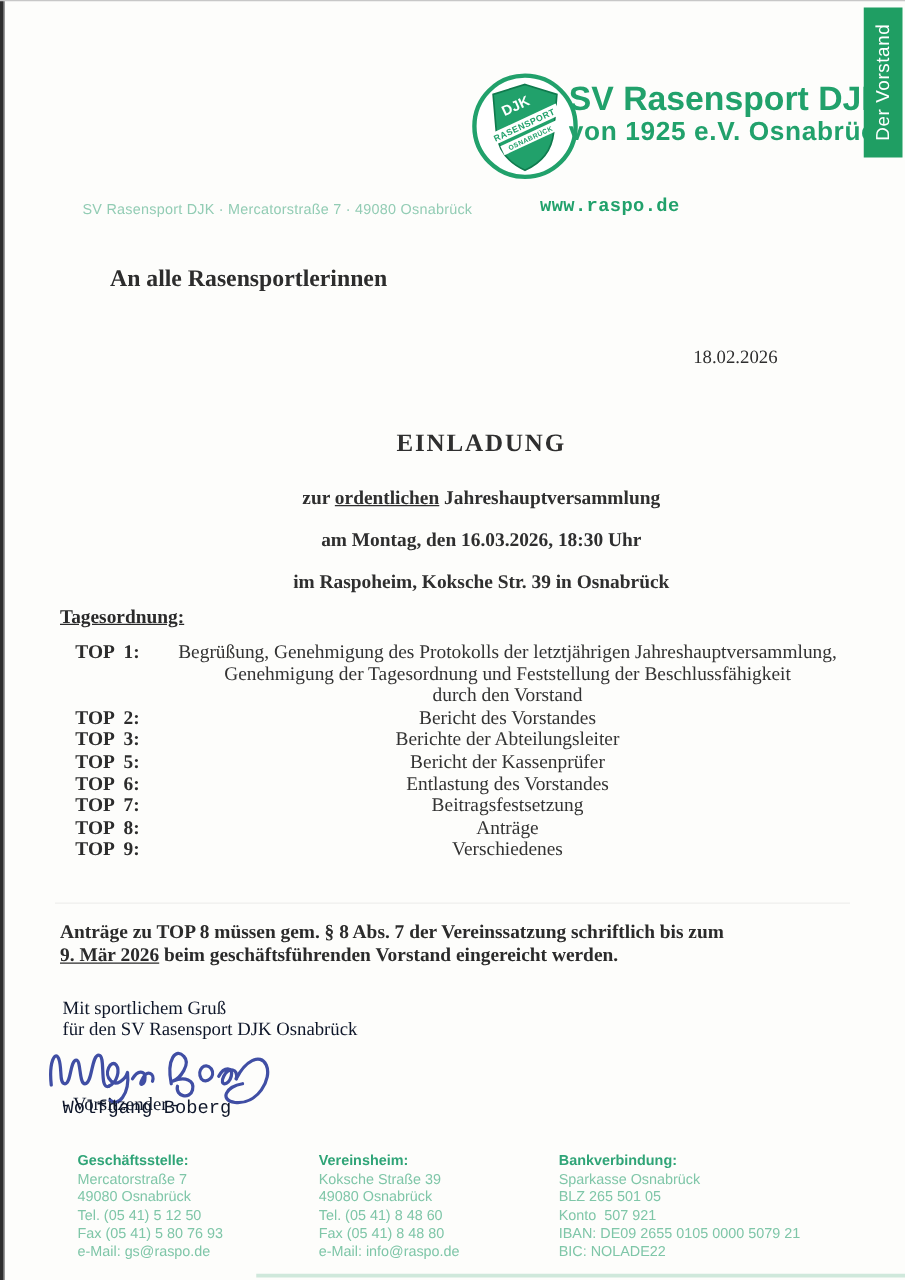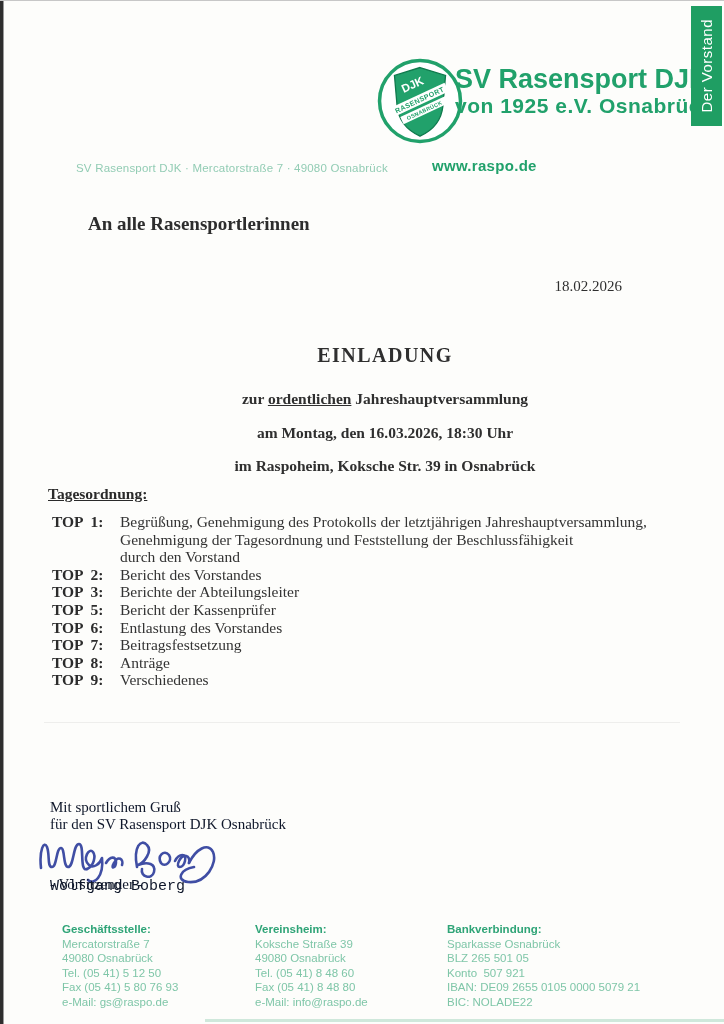--- a/index.html
+++ b/index.html
@@ -21,35 +21,35 @@
   .club-name .l1{font-size:27px;letter-spacing:0px;}
   .club-name .l2{font-size:21px;letter-spacing:0.5px;}
   .vorstand-banner{
     position:absolute;left:691px;top:6px;width:31px;height:120px;background:#1f9e63;
     display:flex;align-items:center;justify-content:center;
   }
   .vorstand-banner span{
     writing-mode:vertical-rl;transform:rotate(180deg);
     color:#ffffff;font-family:"Liberation Sans",sans-serif;font-size:15px;letter-spacing:0.5px;white-space:nowrap;
   }
-  .sender-line{position:absolute;left:76px;top:162px;font-family:"Liberation Sans",sans-serif;font-size:11.5px;color:#92ccb4;letter-spacing:0.2px;text-align:right;}
-  .website{position:absolute;left:432px;top:157px;font-family:Liberation Sans, sans-serif;font-size:15px;font-weight:bold;color:#21a16b;letter-spacing:0.3px;}
+  .sender-line{position:absolute;left:66px;top:162px;font-family:"Liberation Sans",sans-serif;font-size:11.5px;color:#92ccb4;letter-spacing:0.2px;text-align:right;}
+  .website{position:absolute;left:432px;top:157px;font-family:Liberation Mono, monospace;font-size:15px;font-weight:bold;color:#21a16b;letter-spacing:0.3px;}
 
   
   .recipient{position:absolute;left:88px;top:212px;font-size:19px;font-weight:bold;color:#2d2d2d;line-height:1.25;}
   .date{position:absolute;left:60px;top:278px;width:562px;text-align:right;font-size:15px;color:#2f2f2f;}
   .center-block{position:absolute;left:60px;width:650px;text-align:center;color:#2f2f2f;margin-top:36px;}
   .title-line{top:308px;font-size:20px;font-weight:bold;letter-spacing:1.5px;}
   .sub1{top:354px;font-size:15.5px;font-weight:bold;}
   .sub2{top:388px;font-size:15.5px;font-weight:bold;}
   .sub3{top:421px;font-size:15.5px;font-weight:bold;}
   .u{text-decoration:underline;}
 
   .agenda-heading{position:absolute;left:48px;top:485px;font-size:15.5px;font-weight:bold;text-decoration:underline;color:#2a2a2a;}
-  .agenda{position:absolute;left:52px;top:513px;width:640px;font-size:15.5px;color:#333;}
+  .agenda{position:absolute;left:52px;top:513px;width:640px;font-size:15.5px;color:#333;text-align:center;}
   .agenda-row{display:flex;line-height:17.6px;}
   .agenda-row .lbl{width:68px;font-weight:bold;white-space:pre;flex:0 0 68px;color:#2c2c2c;}
   .agenda-row .txt{flex:1;white-space:pre-line;}
 
   .note{position:absolute;left:48px;top:737px;width:625px;font-size:15.5px;font-weight:bold;color:#2b2b2b;line-height:18.5px;}
 
   .closing-line{position:absolute;left:50px;font-size:15px;color:#0f172a;}
   .cl1{top:799px;}
   .cl2{top:816px;}
   .signer{top:878px;font-family:Liberation Mono, monospace;}
@@ -141,20 +141,24 @@
     <div class="agenda-row">
       <span class="lbl">TOP  8:</span>
       <span class="txt">Anträge</span>
     </div>
     <div class="agenda-row">
       <span class="lbl">TOP  9:</span>
       <span class="txt">Verschiedenes</span>
     </div>
   </div>
 
+  <div class="note">
+    <div>Anträge zu TOP 8 müssen gem. § 8 Abs. 7 der Vereinssatzung schriftlich bis zum</div>
+    <div><span class="u">9. Mär 2026</span><span> beim geschäftsführenden Vorstand eingereicht werden.</span></div>
+  </div>
 
   <div class="closing-line cl1">Mit sportlichem Gruß</div>
   <div class="closing-line cl2">für den SV Rasensport DJK Osnabrück</div>
 
   <svg class="signature" viewBox="0 0 220 72">
     <g fill="none" stroke="#30409d" stroke-width="2.6" stroke-linecap="round" stroke-linejoin="round" opacity="0.92">
       <path d="M7,48 C5,30 10,20 13,27 C16,35 13,47 18,47 C23,47 22,28 27,28 C31,28 29,47 34,47 C40,47 39,24 45,24 C51,24 45,52 53,49"></path>
       <path d="M53,49 C60,46 62,36 59,32 C55,27 48,39 55,45 C59,49 66,44 68,38 C70,56 60,66 54,60"></path>
       <path d="M72,43 C76,36 82,36 82,42 C82,48 76,50 80,43 C84,35 90,39 88,45"></path>
       <path d="M103,47 C99,27 107,18 113,25 C119,31 110,43 104,45 C114,41 122,44 120,52 C118,60 106,57 108,49"></path>

